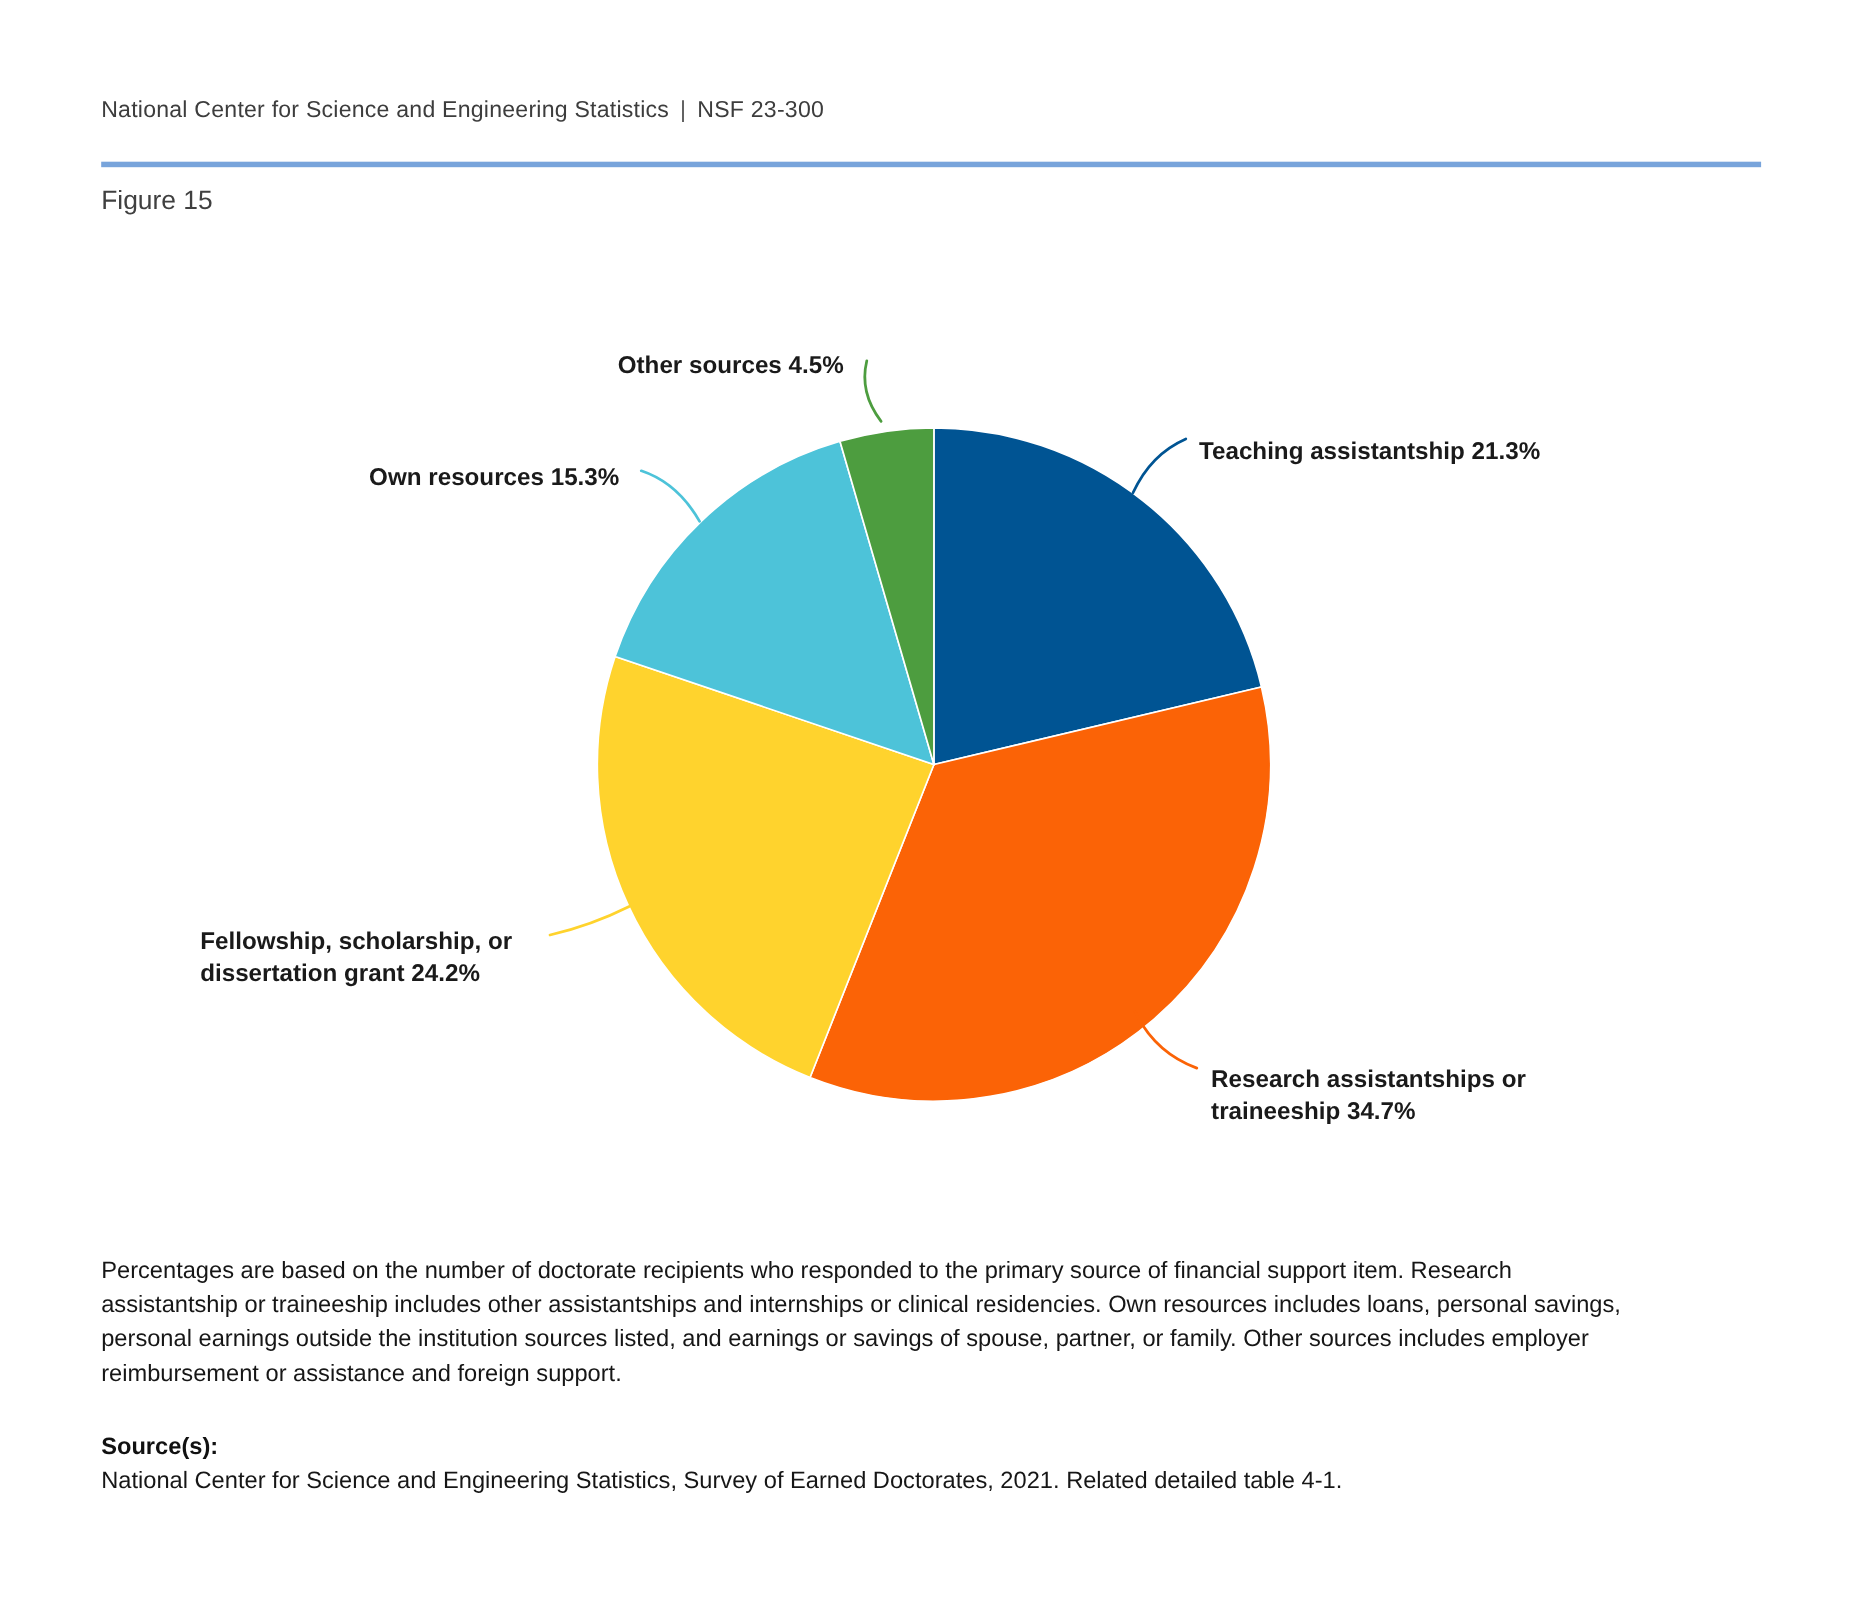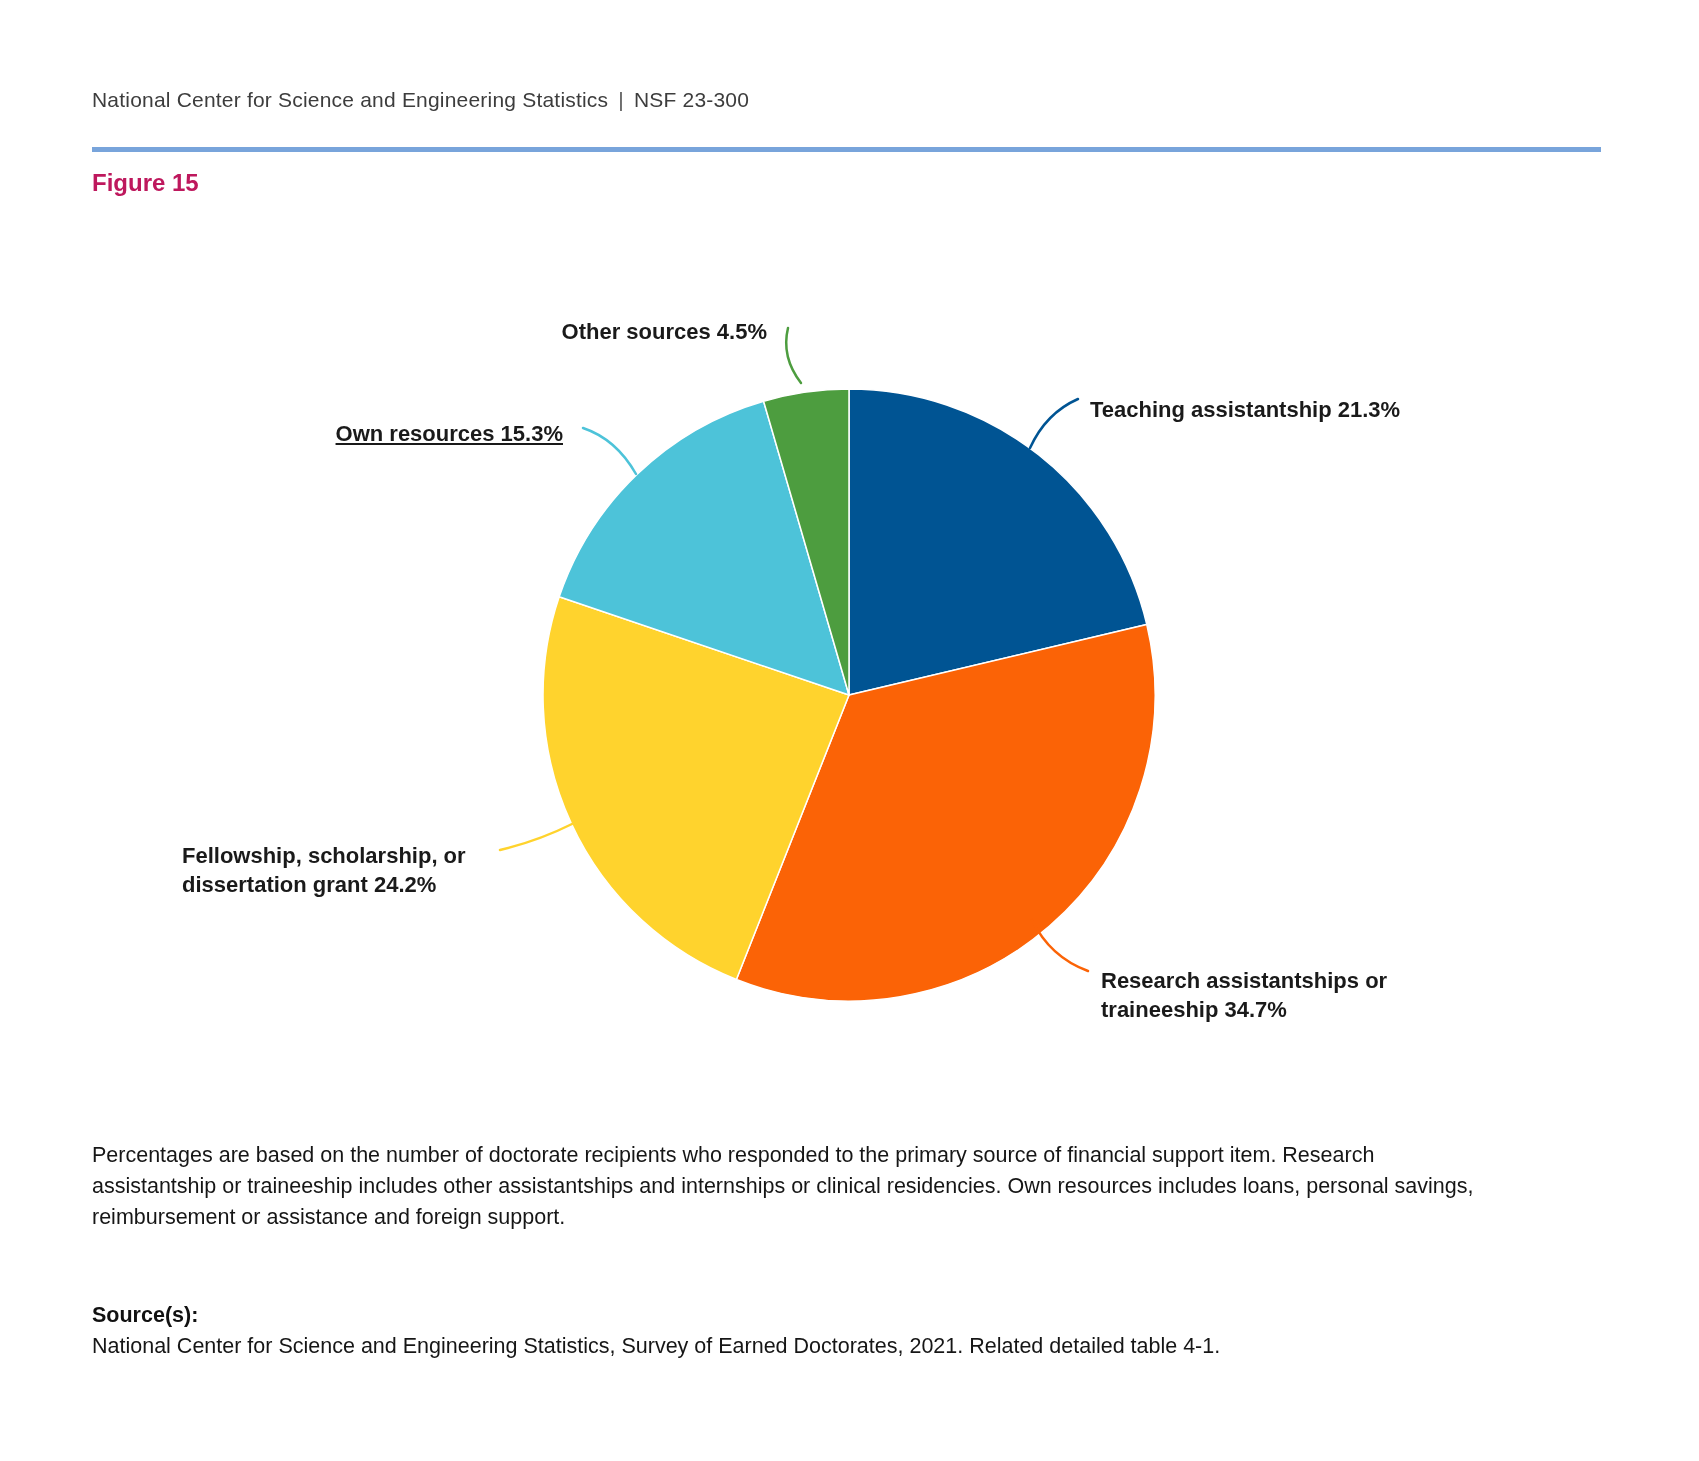--- a/index.html
+++ b/index.html
@@ -3,21 +3,21 @@
 <meta charset="utf-8">
 <style>
   html,body{margin:0;padding:0;background:#ffffff;}
   .page{
     position:relative;width:1699px;height:1461px;background:#ffffff;overflow:hidden;
     font-family:"Liberation Sans","DejaVu Sans",sans-serif;color:#1a1a1a;padding-left:40px;
   }
   .header{position:absolute;left:92px;top:88px;font-size:21px;color:#3d3d3d;letter-spacing:.2px;}
   .header .sep{margin:0 10px;color:#5a5a5a;}
   .rule{position:absolute;left:92px;top:147px;width:1509px;height:5px;background:#78a4db;}
-  .figure-label{position:absolute;left:92px;top:169px;font-size:24px;font-weight:bold;color:#be185d;}
+  .figure-label{position:absolute;left:92px;top:169px;font-size:24px;font-weight:normal;color:#404040;}
   .title{position:absolute;left:92px;top:211px;margin:0;font-size:26px;font-weight:bold;color:#111111;}
   .chart-area{position:absolute;left:0;top:0;width:1699px;height:1461px;}
   #pie-svg{position:absolute;left:0;top:0;}
   .pie-label{
     position:absolute;font-size:22px;font-weight:bold;line-height:29px;color:#1a1a1a;white-space:nowrap;
   }
   .notes{position:absolute;left:92px;top:1140px;width:1510px;font-size:21.5px;line-height:31px;color:#161616;}
   .notes .heading,.sources .heading{font-weight:bold;color:#111111;}
   .note-line{white-space:nowrap;}
   .sources{position:absolute;left:92px;top:1300px;width:1510px;font-size:21.5px;line-height:31px;color:#161616;}
@@ -53,31 +53,32 @@
         <div>Teaching assistantship 21.3%</div>
       </div>
       <div class="pie-label" style="left: 1101px; top: 966px; width: 340px; text-align: left;">
         <div>Research assistantships or</div>
         <div>traineeship 34.7%</div>
       </div>
       <div class="pie-label" style="left: 182px; top: 841px; width: 340px; text-align: left;">
         <div>Fellowship, scholarship, or</div>
         <div>dissertation grant 24.2%</div>
       </div>
-      <div class="pie-label" style="left: 223px; top: 419px; width: 340px; text-align: right; text-decoration: underline;">
+      <div class="pie-label" style="left: 223px; top: 419px; width: 340px; text-align: right;">
         <div>Own resources 15.3%</div>
       </div>
       <div class="pie-label" style="left: 427px; top: 317px; width: 340px; text-align: right;">
         <div>Other sources 4.5%</div>
       </div>
     </div>
 
   <div class="notes">
     <div class="note-line">Percentages are based on the number of doctorate recipients who responded to the primary source of financial support item. Research</div>
     <div class="note-line">assistantship or traineeship includes other assistantships and internships or clinical residencies. Own resources includes loans, personal savings,</div>
+    <div class="note-line">personal earnings outside the institution sources listed, and earnings or savings of spouse, partner, or family. Other sources includes employer</div>
     <div class="note-line">reimbursement or assistance and foreign support.</div>
   </div>
 
   <div class="sources">
     <div class="heading">Source(s):</div>
     <div>National Center for Science and Engineering Statistics, Survey of Earned Doctorates, 2021. Related detailed table 4-1.</div>
   </div>
 
 </div>
 

